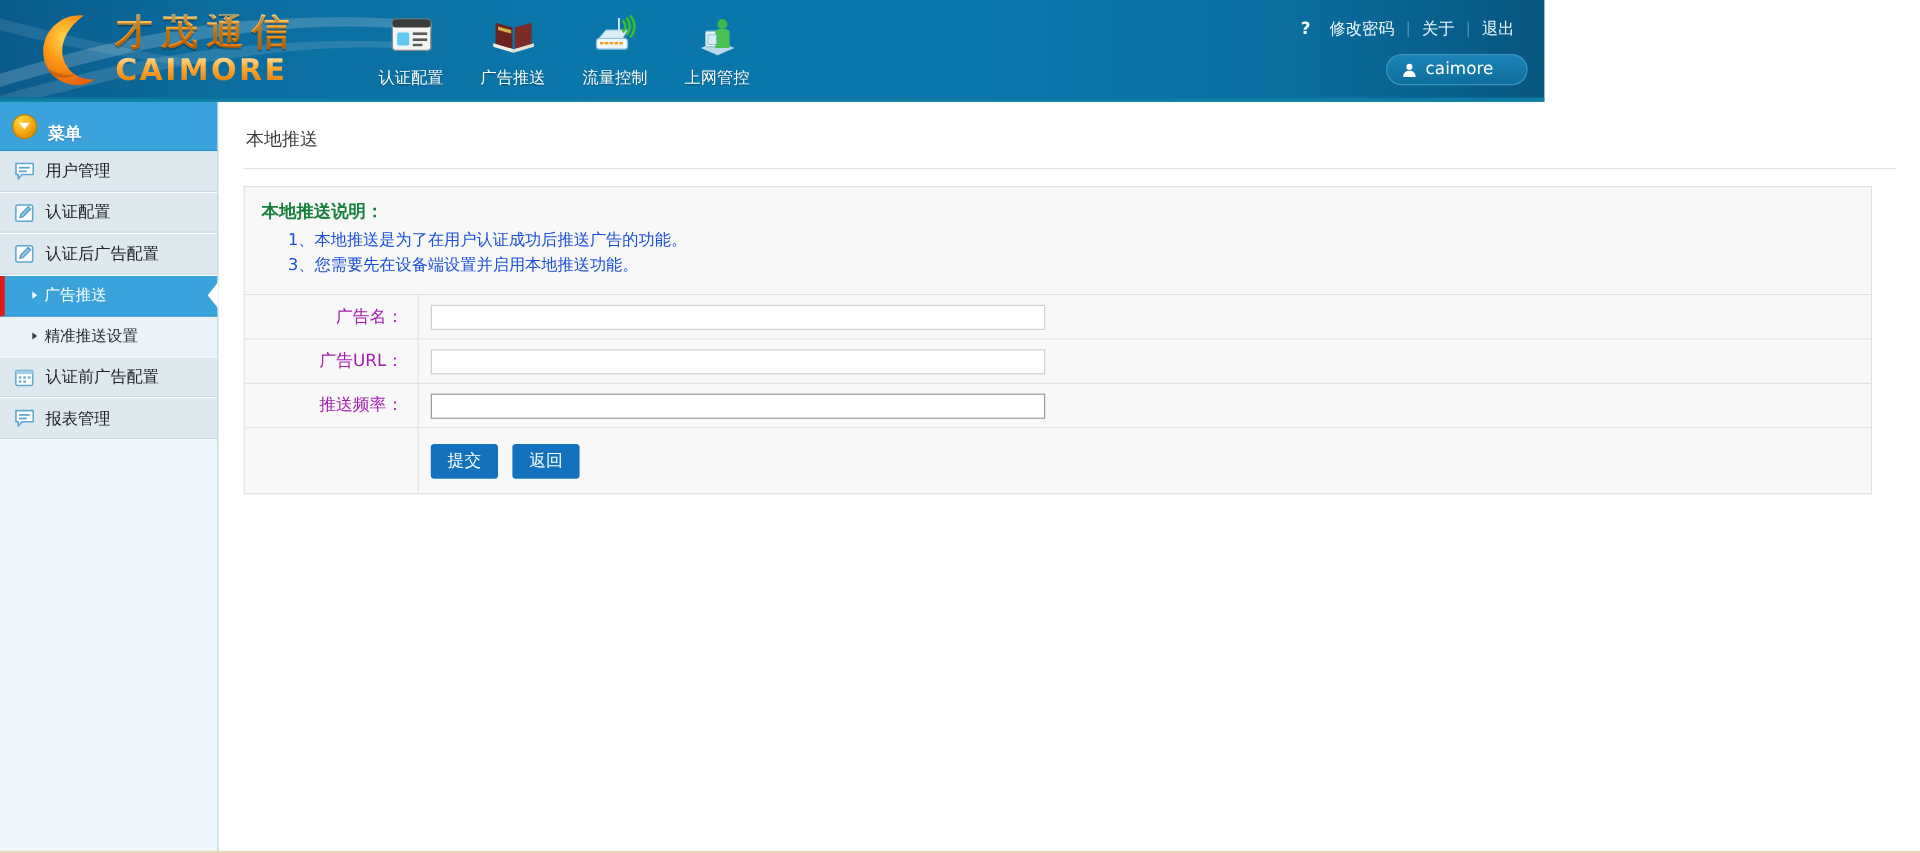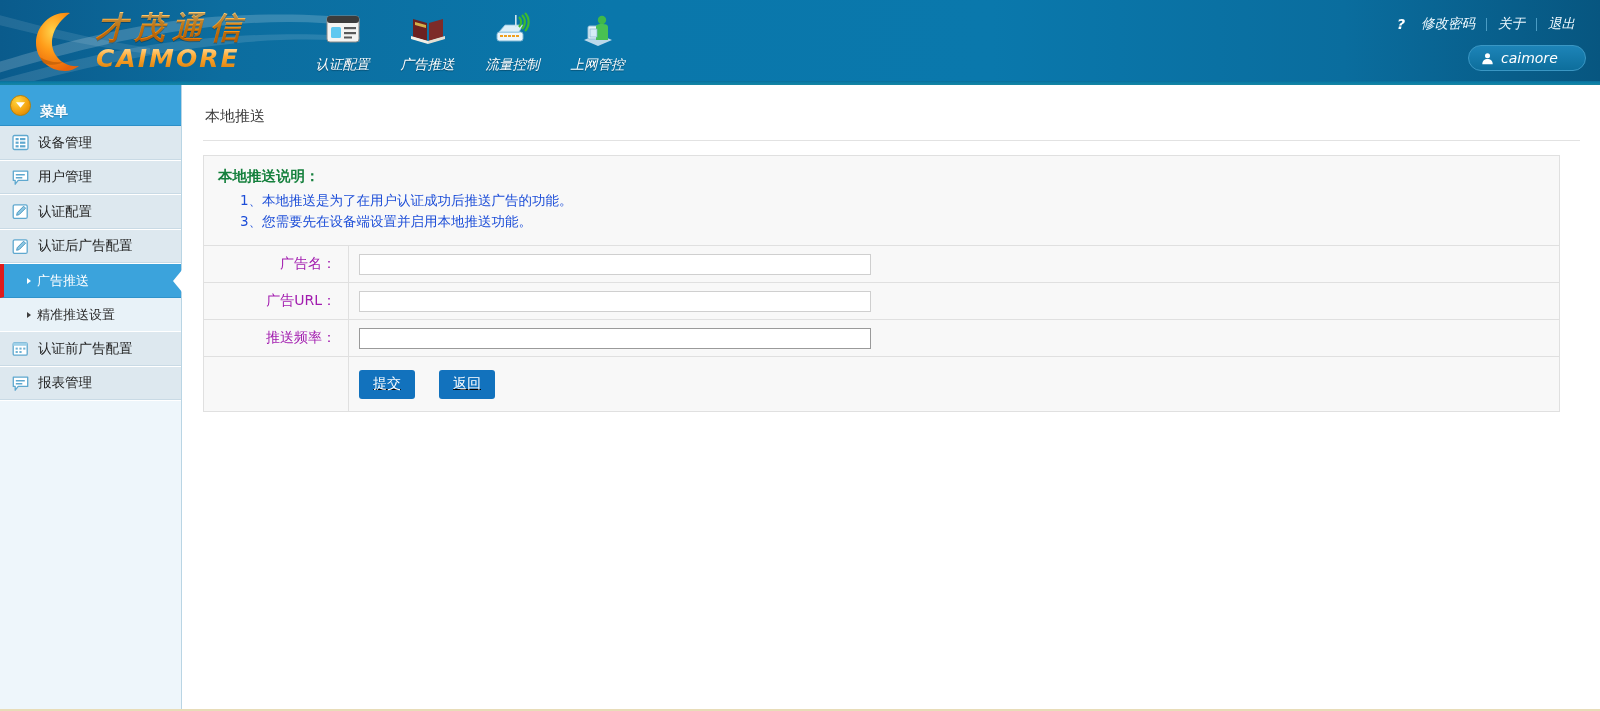--- a/index.html
+++ b/index.html
@@ -6,24 +6,23 @@
   html, body {
     width: 1600px; height: 711px;
     font-family: "Liberation Sans", "DejaVu Sans", sans-serif;
     background: #ffffff;
     overflow: hidden;
   }
 
   
   .header {
     position: relative;
-    width: 1600px; height: 85px;
+    width: 1287px; height: 85px;
     background: linear-gradient(90deg,#0a5b8c 0%, #0c6d9f 14%, #0a77ab 38%, #0a78ac 62%, #0a6d9e 84%, #075680 100%);
     overflow: hidden;
-    font-style: italic;
   }
   .header-swoosh {
     position: absolute; left: -60px; top: -30px;
     width: 420px; height: 160px;
     pointer-events: none;
   }
   .header-bottomline {
     position: absolute; left: 0; bottom: 0; width: 100%; height: 4px;
     background: linear-gradient(180deg, #0d6e98 0%, #0a7ea8 45%, #19859f 100%);
   }
@@ -237,21 +236,21 @@
   .field-control input.txt.focused {
     border: 1px solid #9a9a9a;
   }
   .btn-row {
     display: flex; align-items: center;
     border-bottom: 1px solid #e0e0e0;
     background: #f8f8f8;
     height: 55px;
   }
   .btn-row .spacer { width: 145px; flex: 0 0 145px; border-right: 1px solid #e0e0e0; height: 100%; }
-  .btn-row .btns { padding-left: 10px; display: flex; gap: 24px; text-decoration: underline; }
+  .btn-row .btns { padding-left: 10px; display: flex; gap: 12px; }
   .btn {
     min-width: 56px; height: 29px;
     background: #1272bd;
     border: none; border-radius: 3px;
     color: #ffffff; font-size: 14px;
     font-family: "DejaVu Sans", sans-serif;
     cursor: pointer;
     padding: 0 12px;
   }
 
@@ -379,32 +378,20 @@
 
   <div class="menu-head">
     <span class="menu-head-circle">
       <svg width="9" height="6" viewBox="0 0 10 6">
           <path d="M0,0 L10,0 L5,6 Z" fill="#ffffff"></path>
         </svg>
     </span>
     <span class="menu-head-label">菜单</span>
   </div>
 
-  <div class="menu-item">
-    <svg class="mi-icon" viewBox="0 0 17 17">
-      <rect x="1" y="1.5" width="15" height="14" rx="1.5" fill="#ffffff" stroke="#5fa8cf" stroke-width="1.3"></rect>
-      <rect x="3.6" y="4" width="3" height="2.2" fill="#5fa8cf"></rect>
-      <rect x="3.6" y="7.6" width="3" height="2.2" fill="#5fa8cf"></rect>
-      <rect x="3.6" y="11.2" width="3" height="2.2" fill="#5fa8cf"></rect>
-      <rect x="8" y="4" width="5.4" height="2.2" fill="#5fa8cf"></rect>
-      <rect x="8" y="7.6" width="5.4" height="2.2" fill="#5fa8cf"></rect>
-      <rect x="8" y="11.2" width="5.4" height="2.2" fill="#5fa8cf"></rect>
-    </svg>
-    <span>设备管理</span>
-  </div>
 
   <div class="menu-item">
     <svg class="mi-icon" viewBox="0 0 17 17">
       <path d="M1.3,2.2 L15.7,2.2 L15.7,11.4 L6.2,11.4 L3.2,15.2 L3.2,11.4 L1.3,11.4 Z" fill="#ffffff" stroke="#5fa8cf" stroke-width="1.3" stroke-linejoin="round"></path>
       <rect x="3.8" y="5" width="9" height="1.5" fill="#5fa8cf"></rect>
       <rect x="3.8" y="8" width="6.5" height="1.5" fill="#5fa8cf"></rect>
     </svg>
     <span>用户管理</span>
   </div>
 

